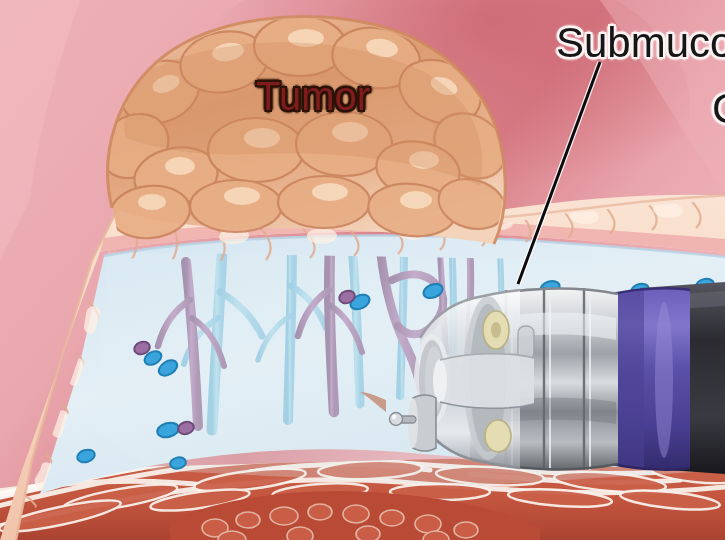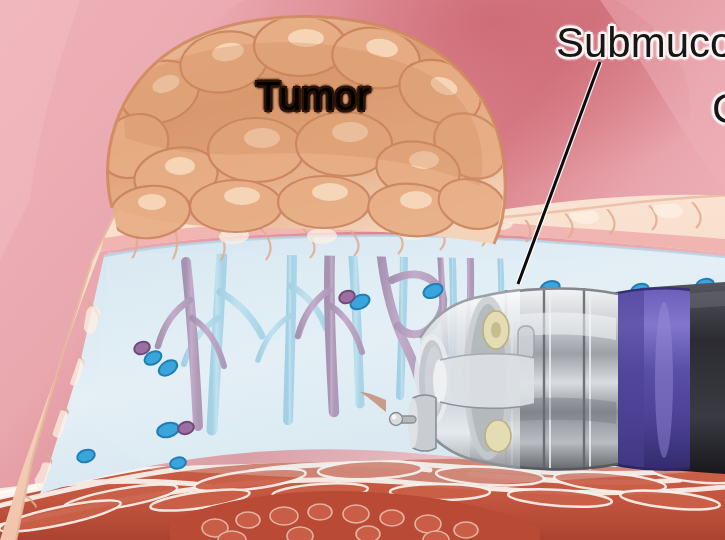--- a/index.html
+++ b/index.html
@@ -11,21 +11,21 @@
   #stage svg.layer{position:absolute;left:0;top:0;width:725px;height:540px;}
   .label{
     position:absolute;
     white-space:nowrap;
     pointer-events:none;
     line-height:1;
   }
   #tumor-label{
     left:256px; top:76px;
     font-size:40px;
-    color:#000000;
+    color:#7f1d1d;
     font-weight:400;
     text-shadow:
       -2px -2px 0 #2b1206, 2px -2px 0 #2b1206,
       -2px  2px 0 #2b1206, 2px  2px 0 #2b1206,
       -3px 0 2px #2b1206, 3px 0 2px #2b1206,
       0 -3px 2px #2b1206, 0 3px 2px #2b1206;
   }
   #submucosa-label{
     left:556px; top:22px;
     font-size:42px;

